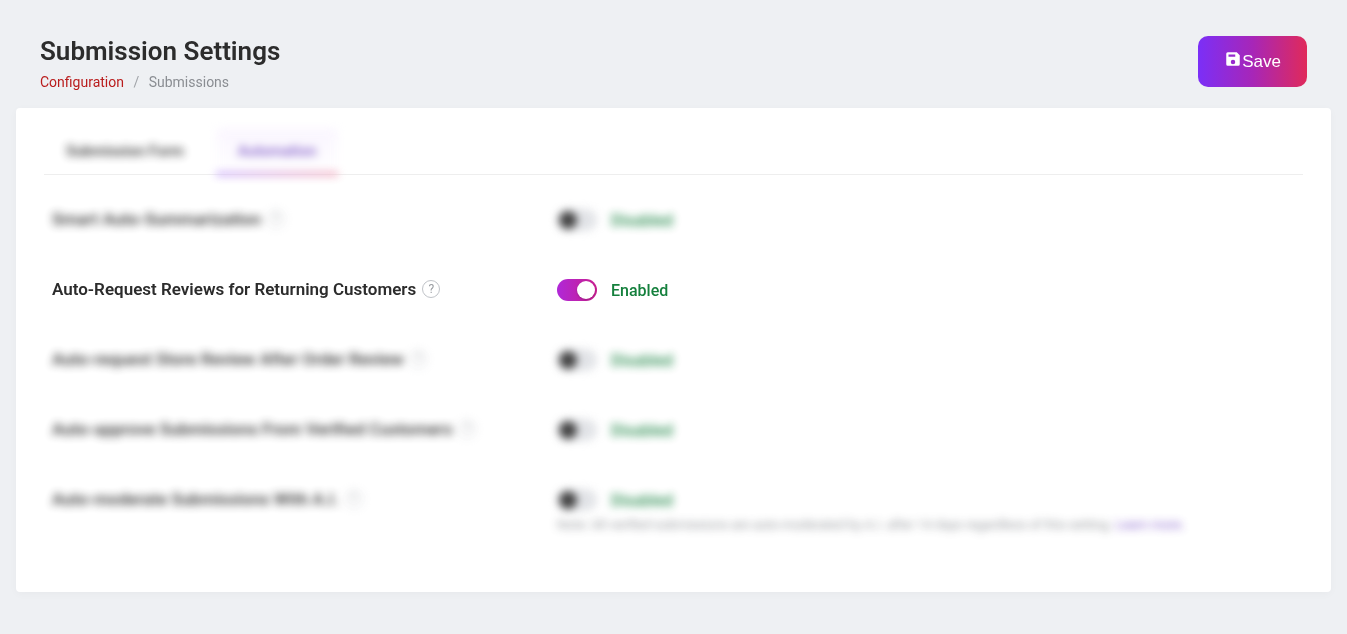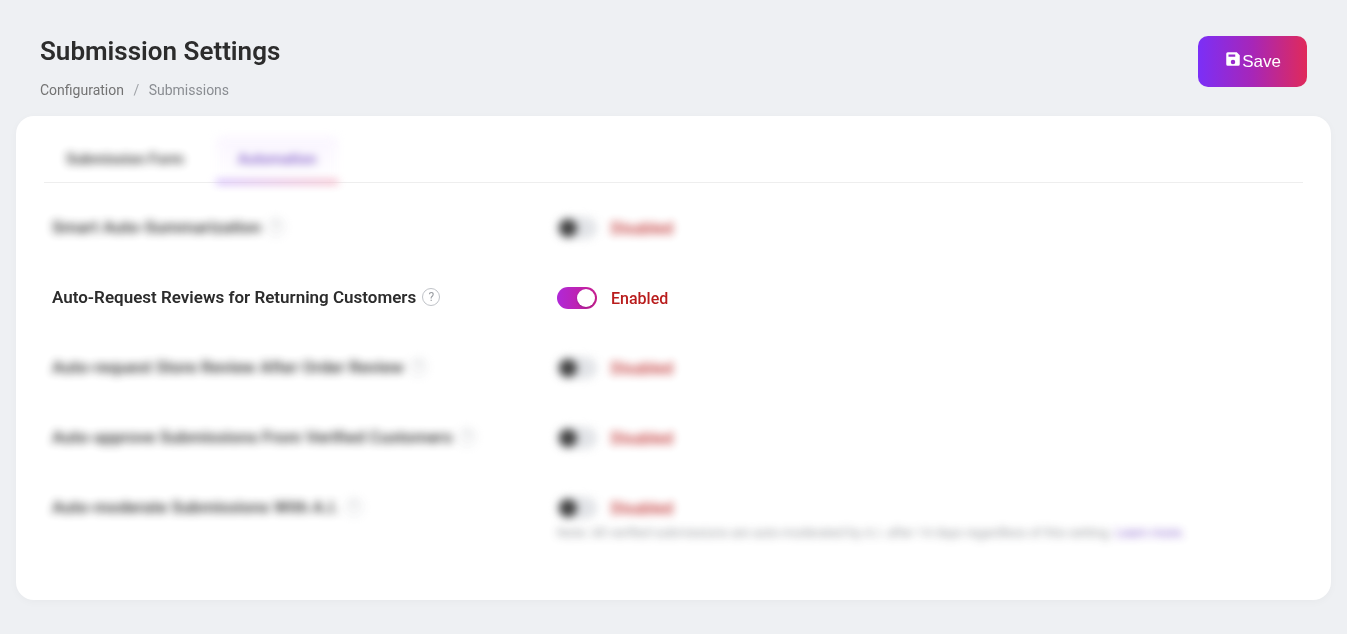--- a/index.html
+++ b/index.html
@@ -10,49 +10,49 @@
       height: 634px;
       padding: 20px 16px;
       color: #2c2c2c;
     }
     .header-row {
       display: flex;
       justify-content: space-between;
       align-items: flex-start;
       padding: 16px 24px 10px 24px;
     }
-    .title-breadcrumb { display: flex; flex-direction: column; gap: 14px; }
+    .title-breadcrumb { display: flex; flex-direction: column; gap: 6px; }
     .page-title {
       font-size: 26px;
       font-weight: 600;
       color: #2c2c2c;
     }
     .breadcrumb {
       font-size: 14px;
       color: #8a8d92;
       margin-top: 2px;
     }
-    .breadcrumb a { color: #737373; text-decoration: none; }
+    .breadcrumb a { color: #b91c1c; text-decoration: none; }
     .breadcrumb .sep { margin: 0 6px; color: #a0a3a8; }
     .save-btn {
       background: linear-gradient(90deg, #7b2ff7 0%, #a726b8 50%, #e02a5a 100%);
       color: #fff;
       border: none;
       border-radius: 10px;
       padding: 14px 26px;
       font-size: 17px;
       font-weight: 500;
       display: inline-flex;
       align-items: center;
       cursor: pointer;
     }
     .save-btn svg { width: 18px; height: 18px; fill: #fff; }
     .card {
       background: #fff;
-      border-radius: 18px;
+      border-radius: 4px;
       margin: 8px 0 0 0;
       padding: 10px 28px 36px 28px;
       box-shadow: 0 2px 8px rgba(0,0,0,0.03);
     }
     .tabs {
       display: flex;
       gap: 10px;
       border-bottom: 1px solid #eee;
       padding-top: 10px;
     }
@@ -113,21 +113,21 @@
     .knob {
       position: absolute;
       top: 2px;
       width: 18px; height: 18px;
       border-radius: 50%;
       background: #fff;
       box-shadow: 0 1px 2px rgba(0,0,0,0.2);
     }
     .toggle.on .knob { right: 2px; }
     .toggle.off .knob { left: 2px; background: #2c2c2c; }
-    .state-label { font-size: 16px; color: #b91c1c; font-weight: 500; }
+    .state-label { font-size: 16px; color: #15803d; font-weight: 500; }
     .note {
       font-size: 13px;
       color: #8a8d92;
     }
     .note a { color: #7a52c7; text-decoration: none; }
     
     .blur { filter: blur(4px); opacity: 0.9; }
     .blur * { pointer-events: none; }
   </style>
 </head>

